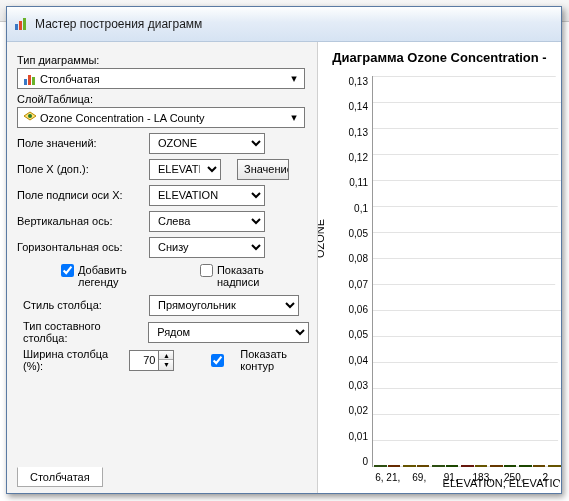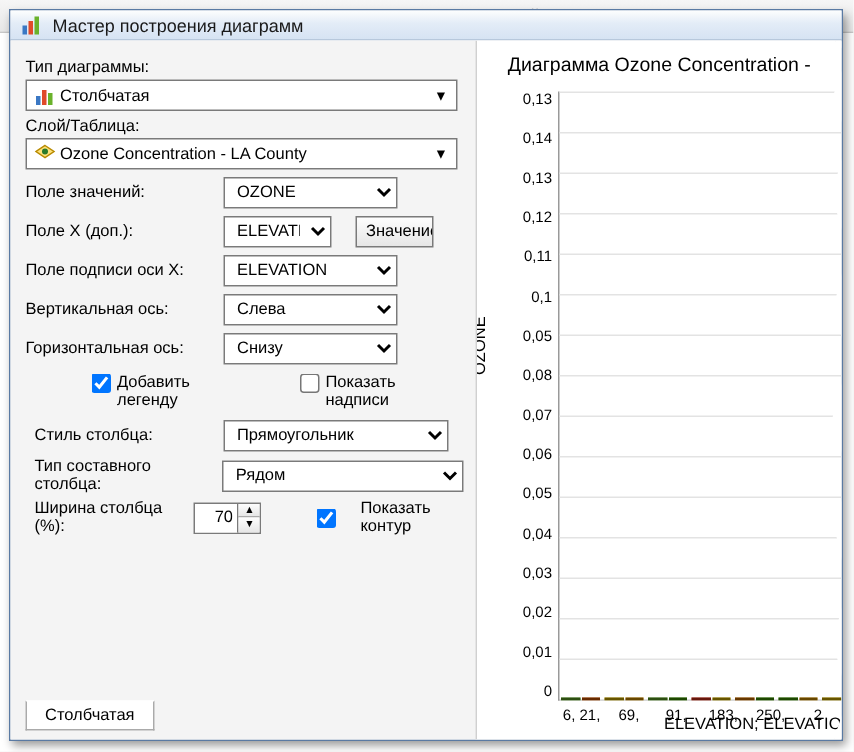--- a/index.html
+++ b/index.html
@@ -33,21 +33,21 @@
     left: 6px;
     width: 556px;
     height: 488px;
     border: 1px solid #5a7aa3;
     box-shadow: 2px 3px 6px rgba(0,0,0,.4);
     background: #fff;
     display: flex;
     flex-direction: column;
   }
   .titlebar {
-    height: 20px;
+    height: 35px;
     background: linear-gradient(#fdfefe, #e3ecf7 45%, #d6e3f3);
     border-bottom: 1px solid #b7c8dc;
     display: flex;
     align-items: center;
     padding: 0 6px;
     gap: 6px;
   }
   .titlebar .icon {
     width: 16px; height: 16px;
     display: inline-flex; align-items: center; justify-content: center;
@@ -115,21 +115,21 @@
     bottom: 6px; left: 10px;
     border: 1px solid #aaa;
     border-top: 1px solid #fff;
     background: #fff;
     padding: 3px 12px;
     font-size: 11px;
   }
   
   .chart-title {
     text-align: center;
-    font-weight: normal;
+    font-weight: bold;
     font-size: 13px;
     margin: 8px 4px 6px;
     white-space: nowrap;
     overflow: hidden;
   }
   .chart-area {
     position: absolute;
     top: 34px; left: 8px; right: 0; bottom: 26px;
   }
   .ylabel {

